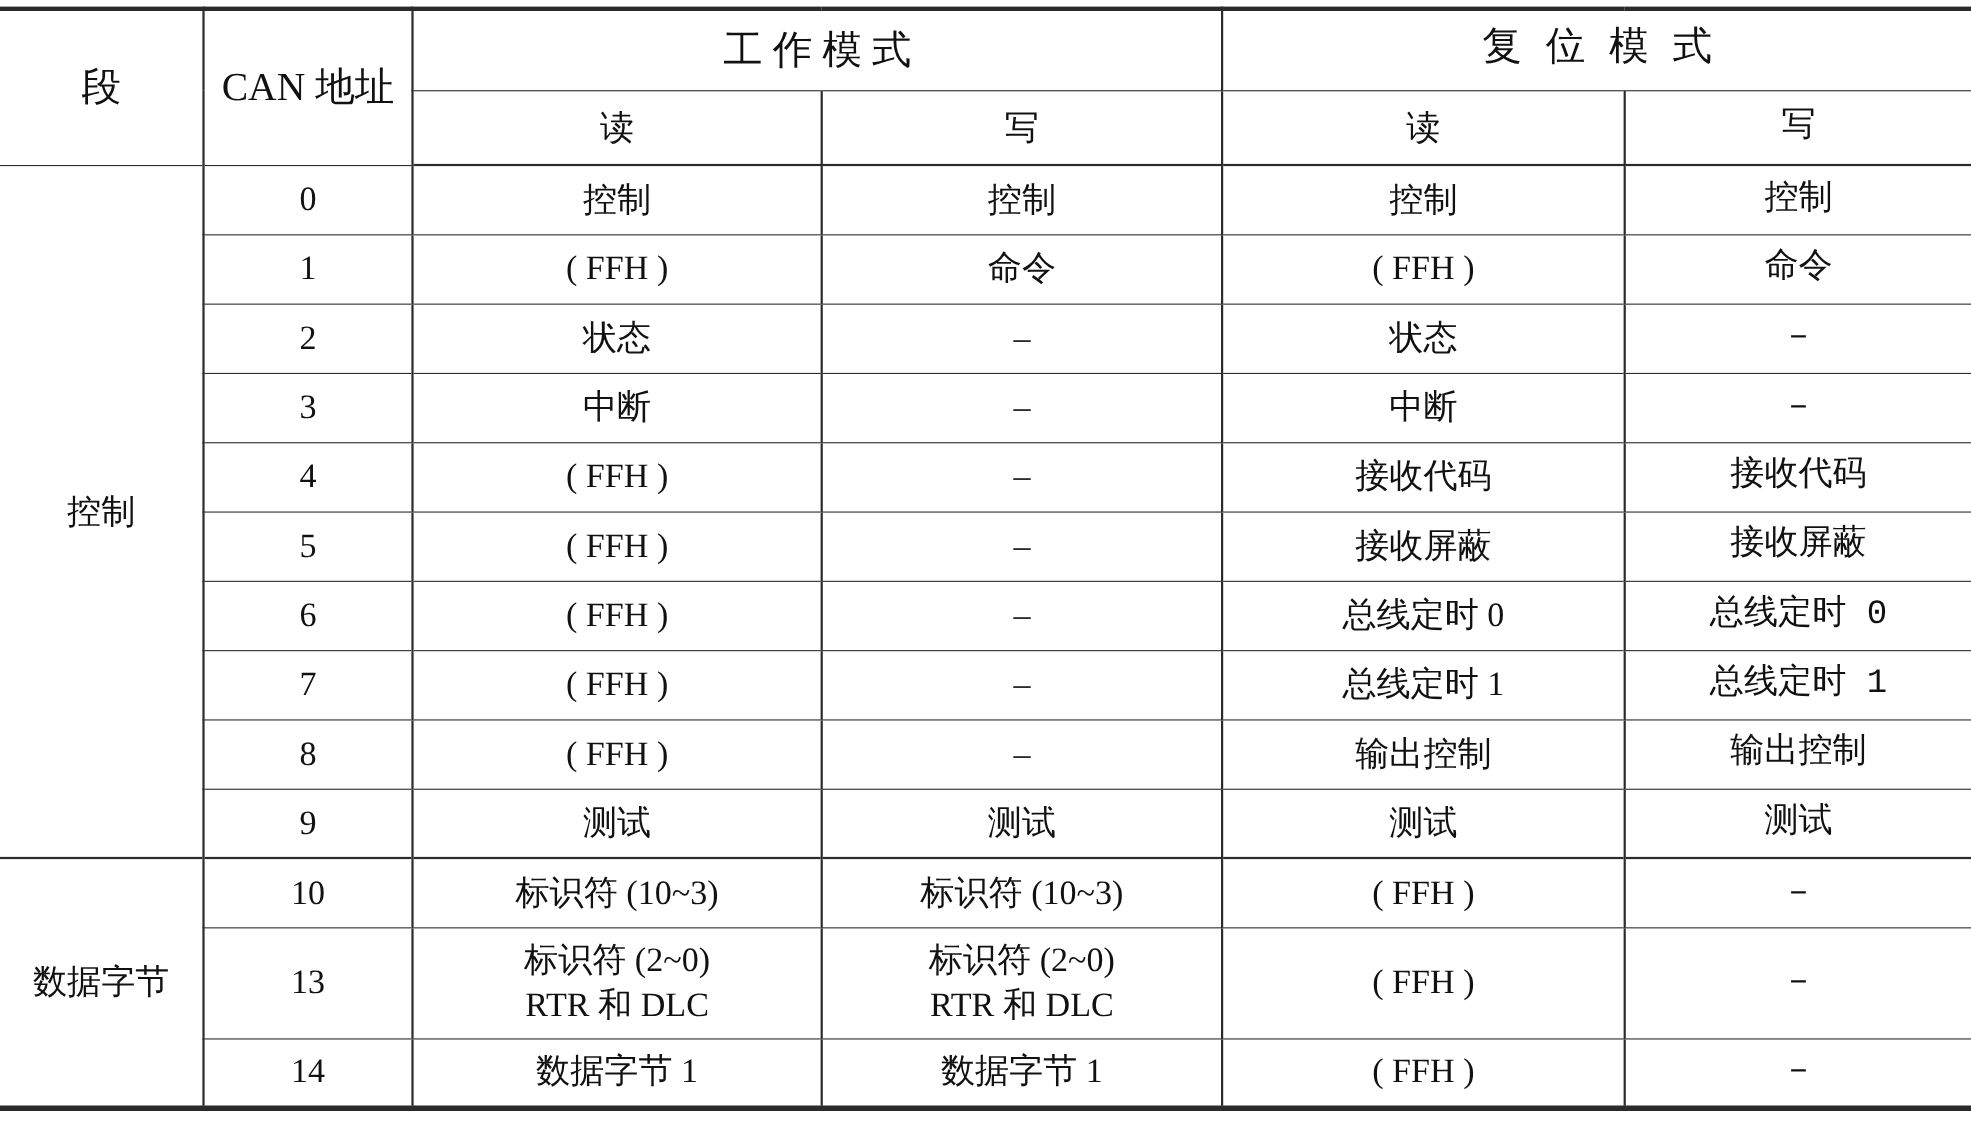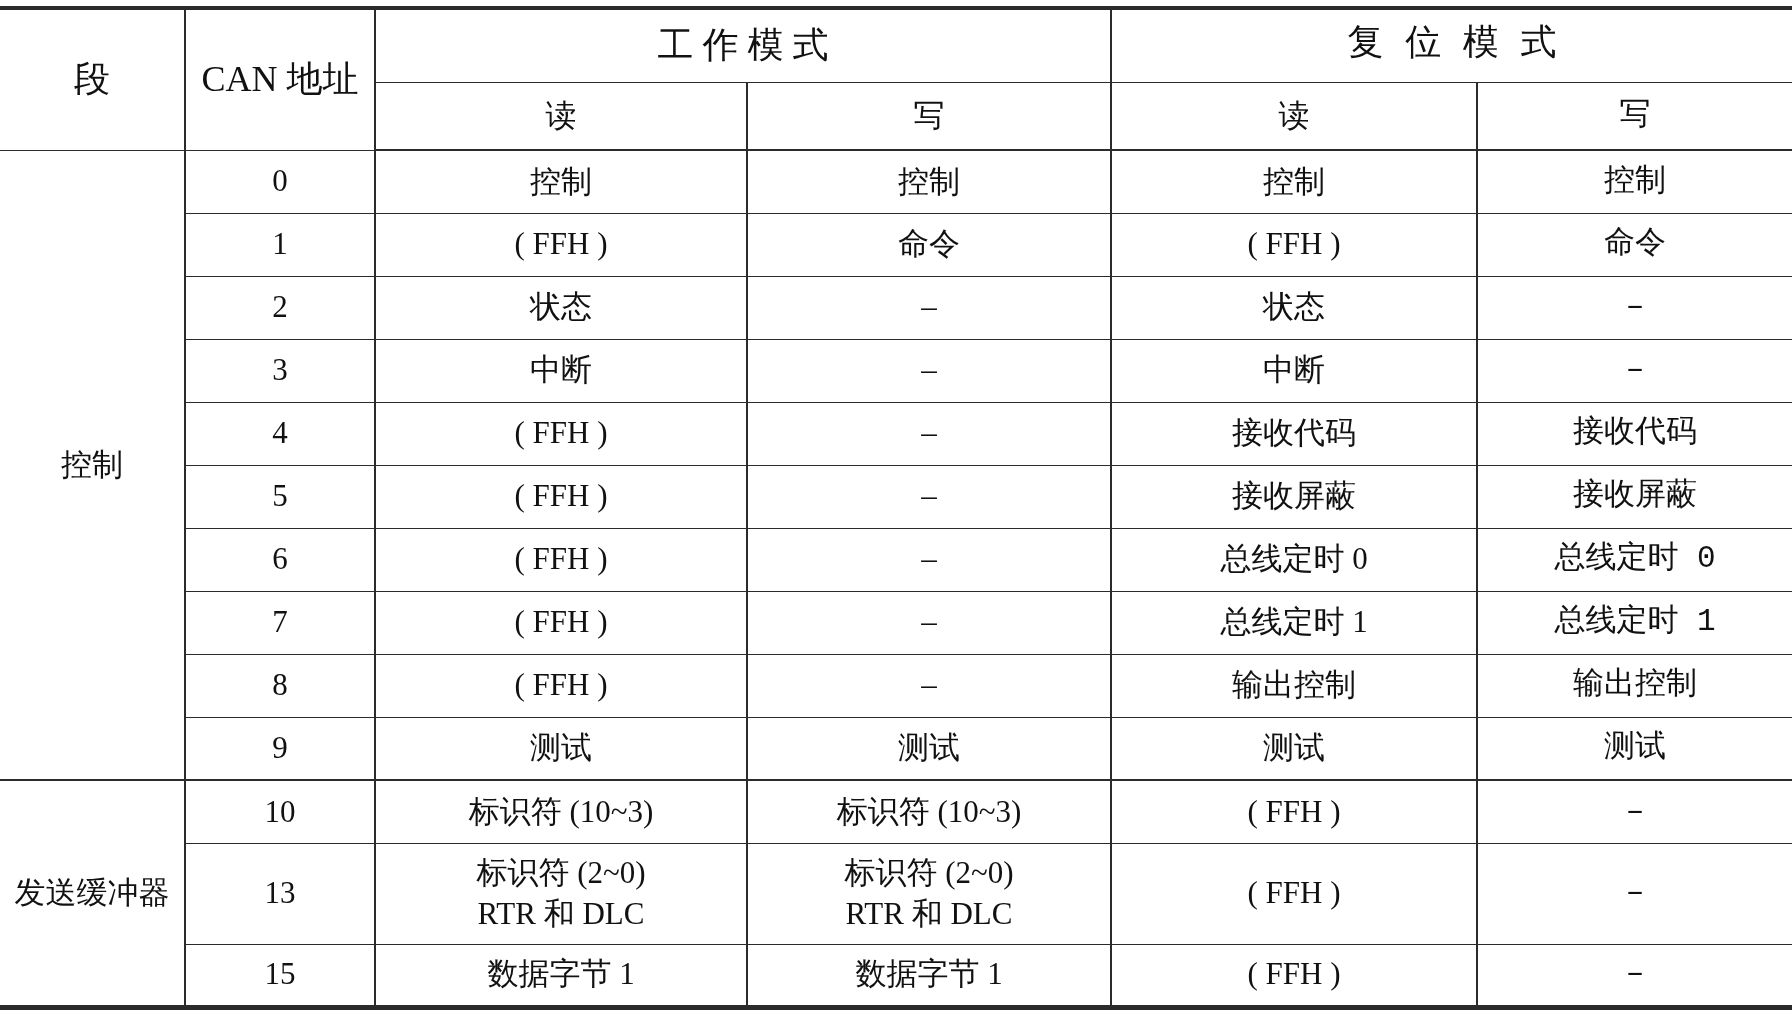--- a/index.html
+++ b/index.html
@@ -149,38 +149,38 @@
           <td class="edge-right">输出控制</td>
         </tr>
         <tr>
           <td>9</td>
           <td>测试</td>
           <td>测试</td>
           <td>测试</td>
           <td class="edge-right">测试</td>
         </tr>
         <tr class="seg-sep">
-          <td rowspan="3" class="seg-cell edge-left">发送缓冲器</td>
+          <td rowspan="3" class="seg-cell edge-left">数据字节</td>
           <td>10</td>
           <td>标识符 (10~3)</td>
           <td>标识符 (10~3)</td>
           <td>( FFH )</td>
           <td class="edge-right">–</td>
         </tr>
         <tr class="tall">
           <td>13</td>
           <td>标识符 (2~0)
 RTR 和 DLC</td>
           <td>标识符 (2~0)
 RTR 和 DLC</td>
           <td>( FFH )</td>
           <td class="edge-right">–</td>
         </tr>
         <tr>
-          <td>15</td>
+          <td>14</td>
           <td>数据字节 1</td>
           <td>数据字节 1</td>
           <td>( FFH )</td>
           <td class="edge-right">–</td>
         </tr>
       </tbody>
   </table>
 </div>
 
 </body></html>

